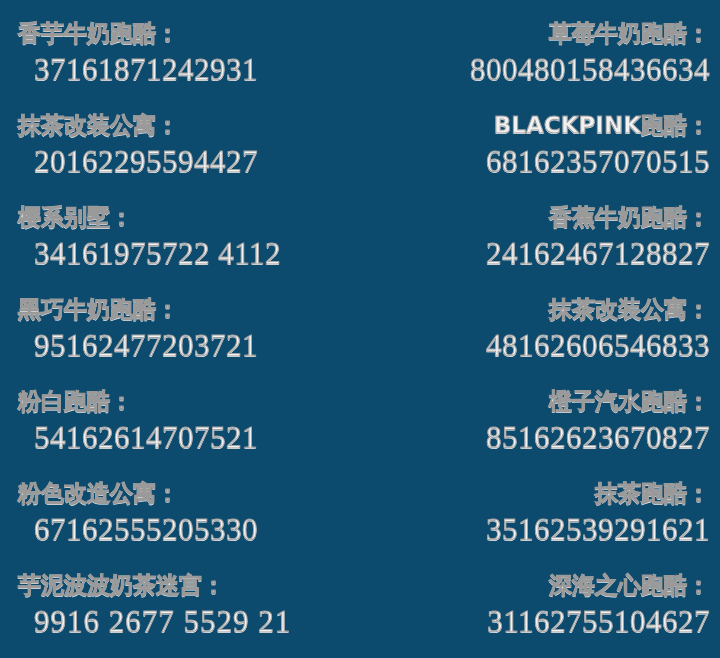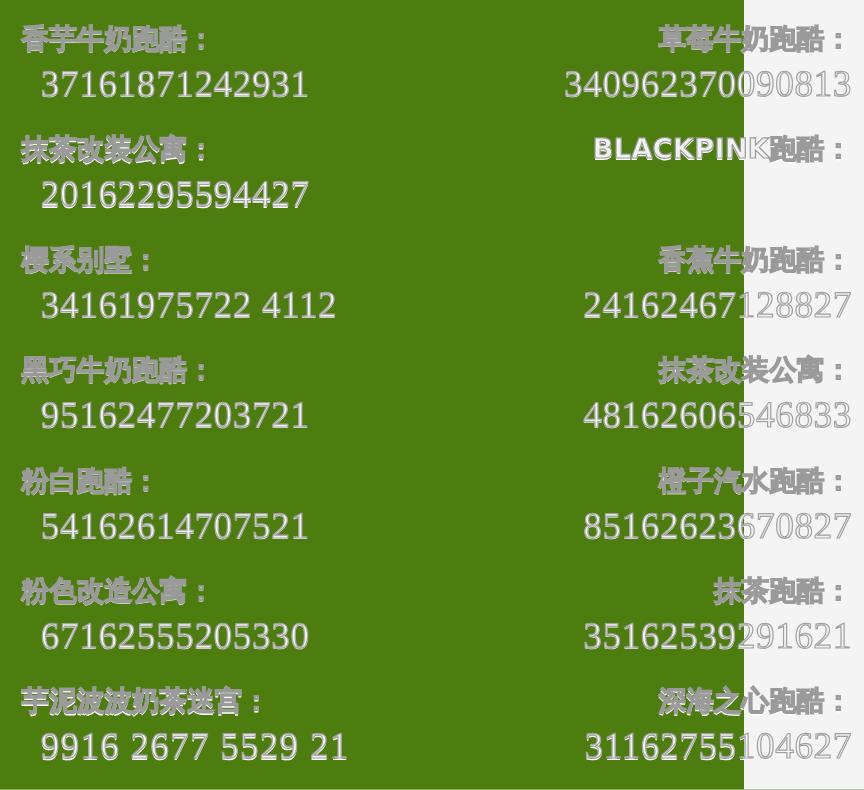--- a/index.html
+++ b/index.html
@@ -8,23 +8,23 @@
   }
   body {
     width: 720px;
     height: 658px;
     background: #f4f4f4;
     font-family: "Liberation Serif", serif;
     overflow: hidden;
   }
   #sheet {
     position: relative;
-    width: 620px;
+    width: 720px;
     height: 658px;
-    background: #4d7c0f;
+    background: #0c4a6e;
     box-sizing: border-box;
     padding: 18px 10px 6px 10px;
   }
   .grid {
     display: grid;
     grid-template-columns: 360px 340px;
     grid-auto-rows: 92px;
     column-gap: 0px;
     row-gap: 0px;
     width: 700px;
@@ -73,30 +73,31 @@
 <div id="sheet">
   <div class="grid">
 
     <div class="entry">
       <div class="label">香芋牛奶跑酷：</div>
       <div class="code">37161871242931</div>
     </div>
 
     <div class="entry col2">
       <div class="label">草莓牛奶跑酷：</div>
-      <div class="code">340962370090813</div>
+      <div class="code">800480158436634</div>
     </div>
 
     <div class="entry">
       <div class="label">抹茶改装公寓：</div>
       <div class="code">20162295594427</div>
     </div>
 
     <div class="entry col2">
       <div class="label">BLACKPINK跑酷：</div>
+      <div class="code">68162357070515</div>
     </div>
 
     <div class="entry">
       <div class="label">樱系别墅：</div>
       <div class="code">34161975722 4112</div>
     </div>
 
     <div class="entry col2">
       <div class="label">香蕉牛奶跑酷：</div>
       <div class="code">24162467128827</div>

